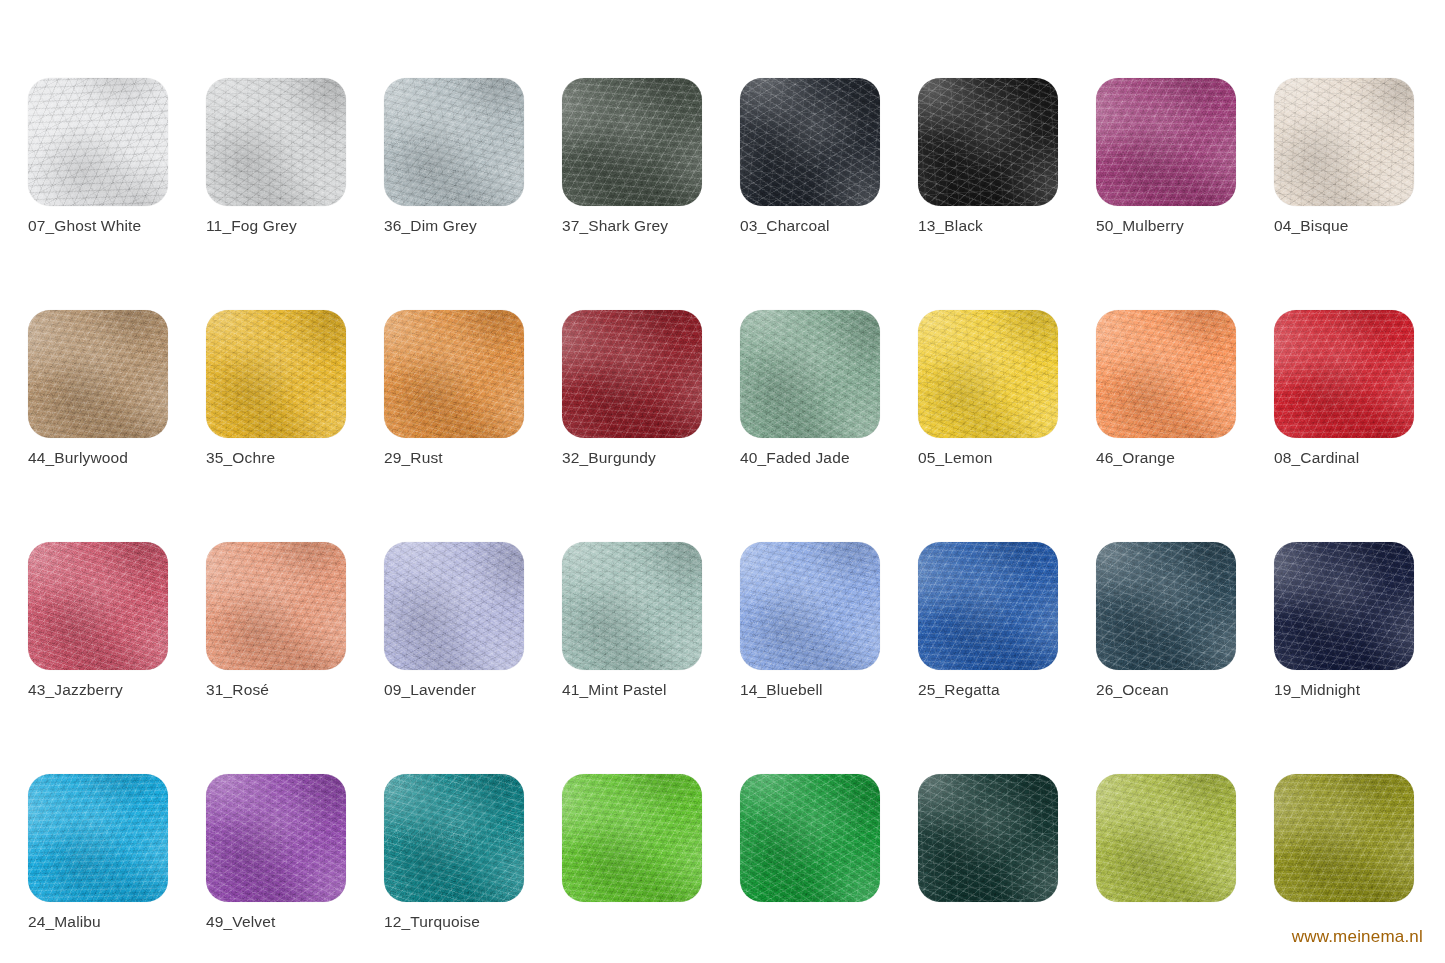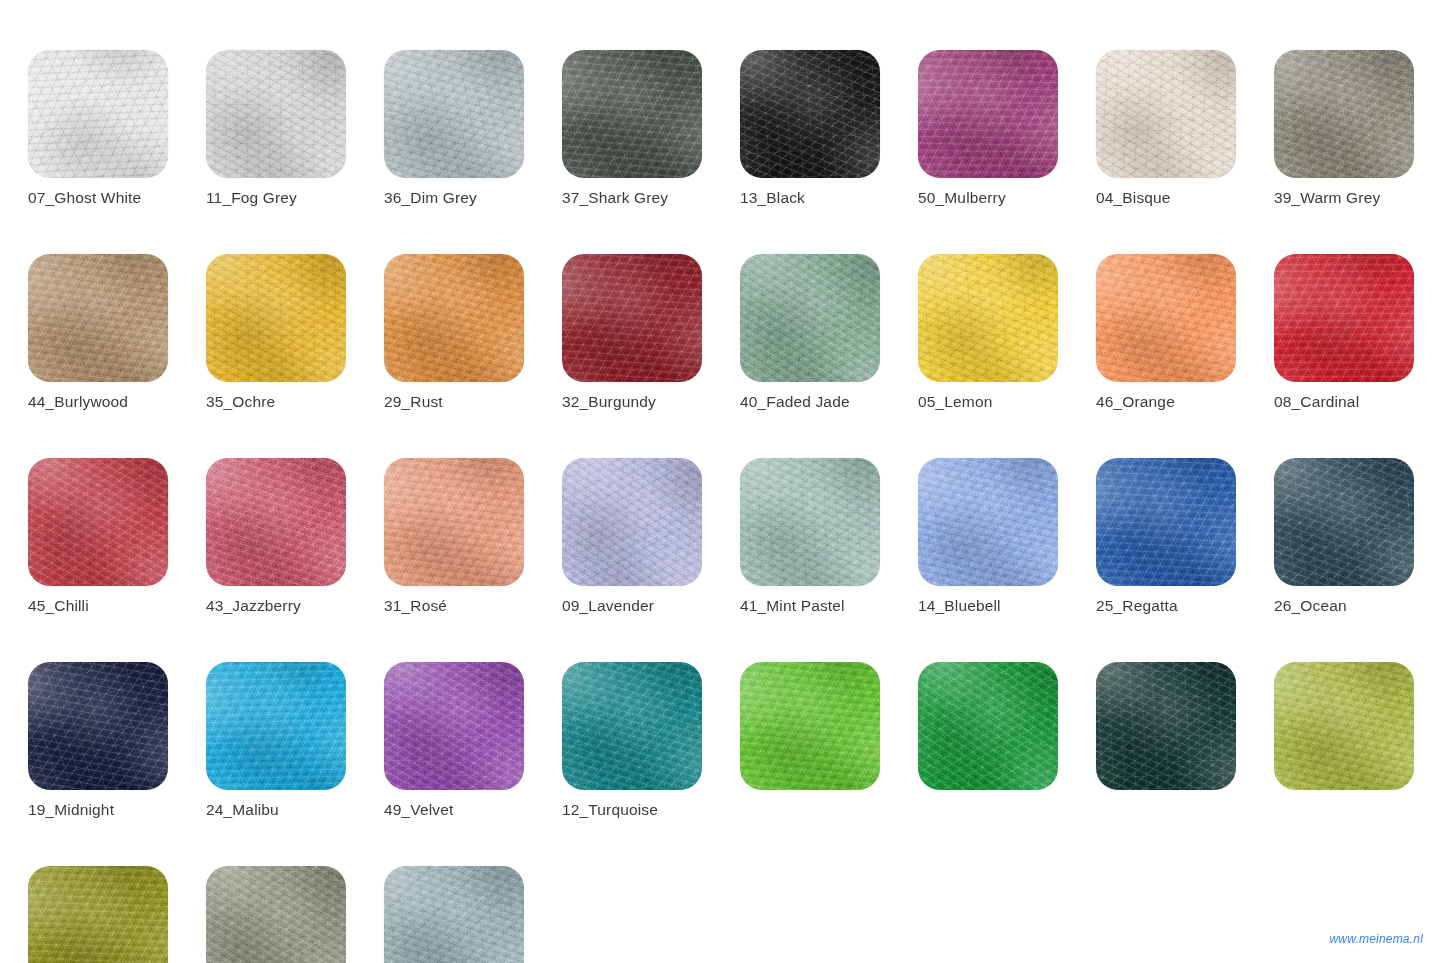--- a/index.html
+++ b/index.html
@@ -30,20 +30,21 @@
     top: 50px;
     width: 1390px;
     display: grid;
     grid-template-columns: repeat(8, 140px);
     grid-column-gap: 38px;
     grid-row-gap: 47px;
   }
 
   .swatch-cell {
     width: 148px;
+    margin-top: 28px;
   }
 
   .swatch-cell.is-empty {
     visibility: hidden;
   }
 
   .swatch-chip {
     position: relative;
     width: 140px;
     height: 128px;
@@ -157,25 +158,24 @@
   }
 
   #sheet-footer {
     position: absolute;
     right: 22px;
     bottom: 16px;
     text-align: right;
   }
 
   #website-url {
-    font-size: 12px;
-    color: #3b82f6;
+    font-size: 17px;
+    color: #a16207;
     letter-spacing: 0.2px;
     font-family: "Liberation Sans", "DejaVu Sans", sans-serif;
-    font-style: italic;
   }
 </style>
 </head>
 <body>
 
 <div id="chart-sheet">
 
   <div id="swatch-grid">
       <div class="swatch-cell">
         <div class="swatch-chip" style="background-color: rgb(231, 232, 234); --seed: 0deg;">
@@ -211,20 +211,30 @@
         <div class="swatch-chip" style="background-color: rgb(69, 79, 69); --seed: 111deg;">
           <div class="tex-a" style="transform: rotate(-13deg);"></div>
           <div class="tex-b" style="transform: rotate(-13deg);"></div>
           <div class="tex-c" style="transform: rotate(-13deg);"></div>
           <div class="tex-d" style="transform: rotate(-13deg);"></div>
           <div class="chip-shade"></div>
         </div>
         <div class="swatch-label">37_Shark Grey</div>
       </div>
       <div class="swatch-cell">
+        <div class="swatch-chip" style="background-color: rgb(31, 36, 44); --seed: 148deg;">
+          <div class="tex-a" style="transform: rotate(16deg);"></div>
+          <div class="tex-b" style="transform: rotate(16deg);"></div>
+          <div class="tex-c" style="transform: rotate(16deg);"></div>
+          <div class="tex-d" style="transform: rotate(16deg);"></div>
+          <div class="chip-shade"></div>
+        </div>
+        <div class="swatch-label">03_Charcoal</div>
+      </div>
+      <div class="swatch-cell">
         <div class="swatch-chip" style="background-color: rgb(21, 21, 21); --seed: 185deg;">
           <div class="tex-a" style="transform: rotate(5deg);"></div>
           <div class="tex-b" style="transform: rotate(5deg);"></div>
           <div class="tex-c" style="transform: rotate(5deg);"></div>
           <div class="tex-d" style="transform: rotate(5deg);"></div>
           <div class="chip-shade"></div>
         </div>
         <div class="swatch-label">13_Black</div>
       </div>
       <div class="swatch-cell">
@@ -241,30 +251,20 @@
         <div class="swatch-chip" style="background-color: rgb(231, 219, 206); --seed: 296deg;">
           <div class="tex-a" style="transform: rotate(12deg);"></div>
           <div class="tex-b" style="transform: rotate(12deg);"></div>
           <div class="tex-c" style="transform: rotate(12deg);"></div>
           <div class="tex-d" style="transform: rotate(12deg);"></div>
           <div class="chip-shade"></div>
         </div>
         <div class="swatch-label">04_Bisque</div>
       </div>
       <div class="swatch-cell">
-        <div class="swatch-chip" style="background-color: rgb(138, 134, 120); --seed: 333deg;">
-          <div class="tex-a" style="transform: rotate(1deg);"></div>
-          <div class="tex-b" style="transform: rotate(1deg);"></div>
-          <div class="tex-c" style="transform: rotate(1deg);"></div>
-          <div class="tex-d" style="transform: rotate(1deg);"></div>
-          <div class="chip-shade"></div>
-        </div>
-        <div class="swatch-label">39_Warm Grey</div>
-      </div>
-      <div class="swatch-cell">
         <div class="swatch-chip" style="background-color: rgb(177, 143, 106); --seed: 10deg;">
           <div class="tex-a" style="transform: rotate(-10deg);"></div>
           <div class="tex-b" style="transform: rotate(-10deg);"></div>
           <div class="tex-c" style="transform: rotate(-10deg);"></div>
           <div class="tex-d" style="transform: rotate(-10deg);"></div>
           <div class="chip-shade"></div>
         </div>
         <div class="swatch-label">44_Burlywood</div>
       </div>
       <div class="swatch-cell">
@@ -331,30 +331,20 @@
         <div class="swatch-chip" style="background-color: rgb(207, 28, 41); --seed: 306deg;">
           <div class="tex-a" style="transform: rotate(-18deg);"></div>
           <div class="tex-b" style="transform: rotate(-18deg);"></div>
           <div class="tex-c" style="transform: rotate(-18deg);"></div>
           <div class="tex-d" style="transform: rotate(-18deg);"></div>
           <div class="chip-shade"></div>
         </div>
         <div class="swatch-label">08_Cardinal</div>
       </div>
       <div class="swatch-cell">
-        <div class="swatch-chip" style="background-color: rgb(192, 58, 69); --seed: 343deg;">
-          <div class="tex-a" style="transform: rotate(11deg);"></div>
-          <div class="tex-b" style="transform: rotate(11deg);"></div>
-          <div class="tex-c" style="transform: rotate(11deg);"></div>
-          <div class="tex-d" style="transform: rotate(11deg);"></div>
-          <div class="chip-shade"></div>
-        </div>
-        <div class="swatch-label">45_Chilli</div>
-      </div>
-      <div class="swatch-cell">
         <div class="swatch-chip" style="background-color: rgb(203, 82, 104); --seed: 20deg;">
           <div class="tex-a" style="transform: rotate(0deg);"></div>
           <div class="tex-b" style="transform: rotate(0deg);"></div>
           <div class="tex-c" style="transform: rotate(0deg);"></div>
           <div class="tex-d" style="transform: rotate(0deg);"></div>
           <div class="chip-shade"></div>
         </div>
         <div class="swatch-label">43_Jazzberry</div>
       </div>
       <div class="swatch-cell">

